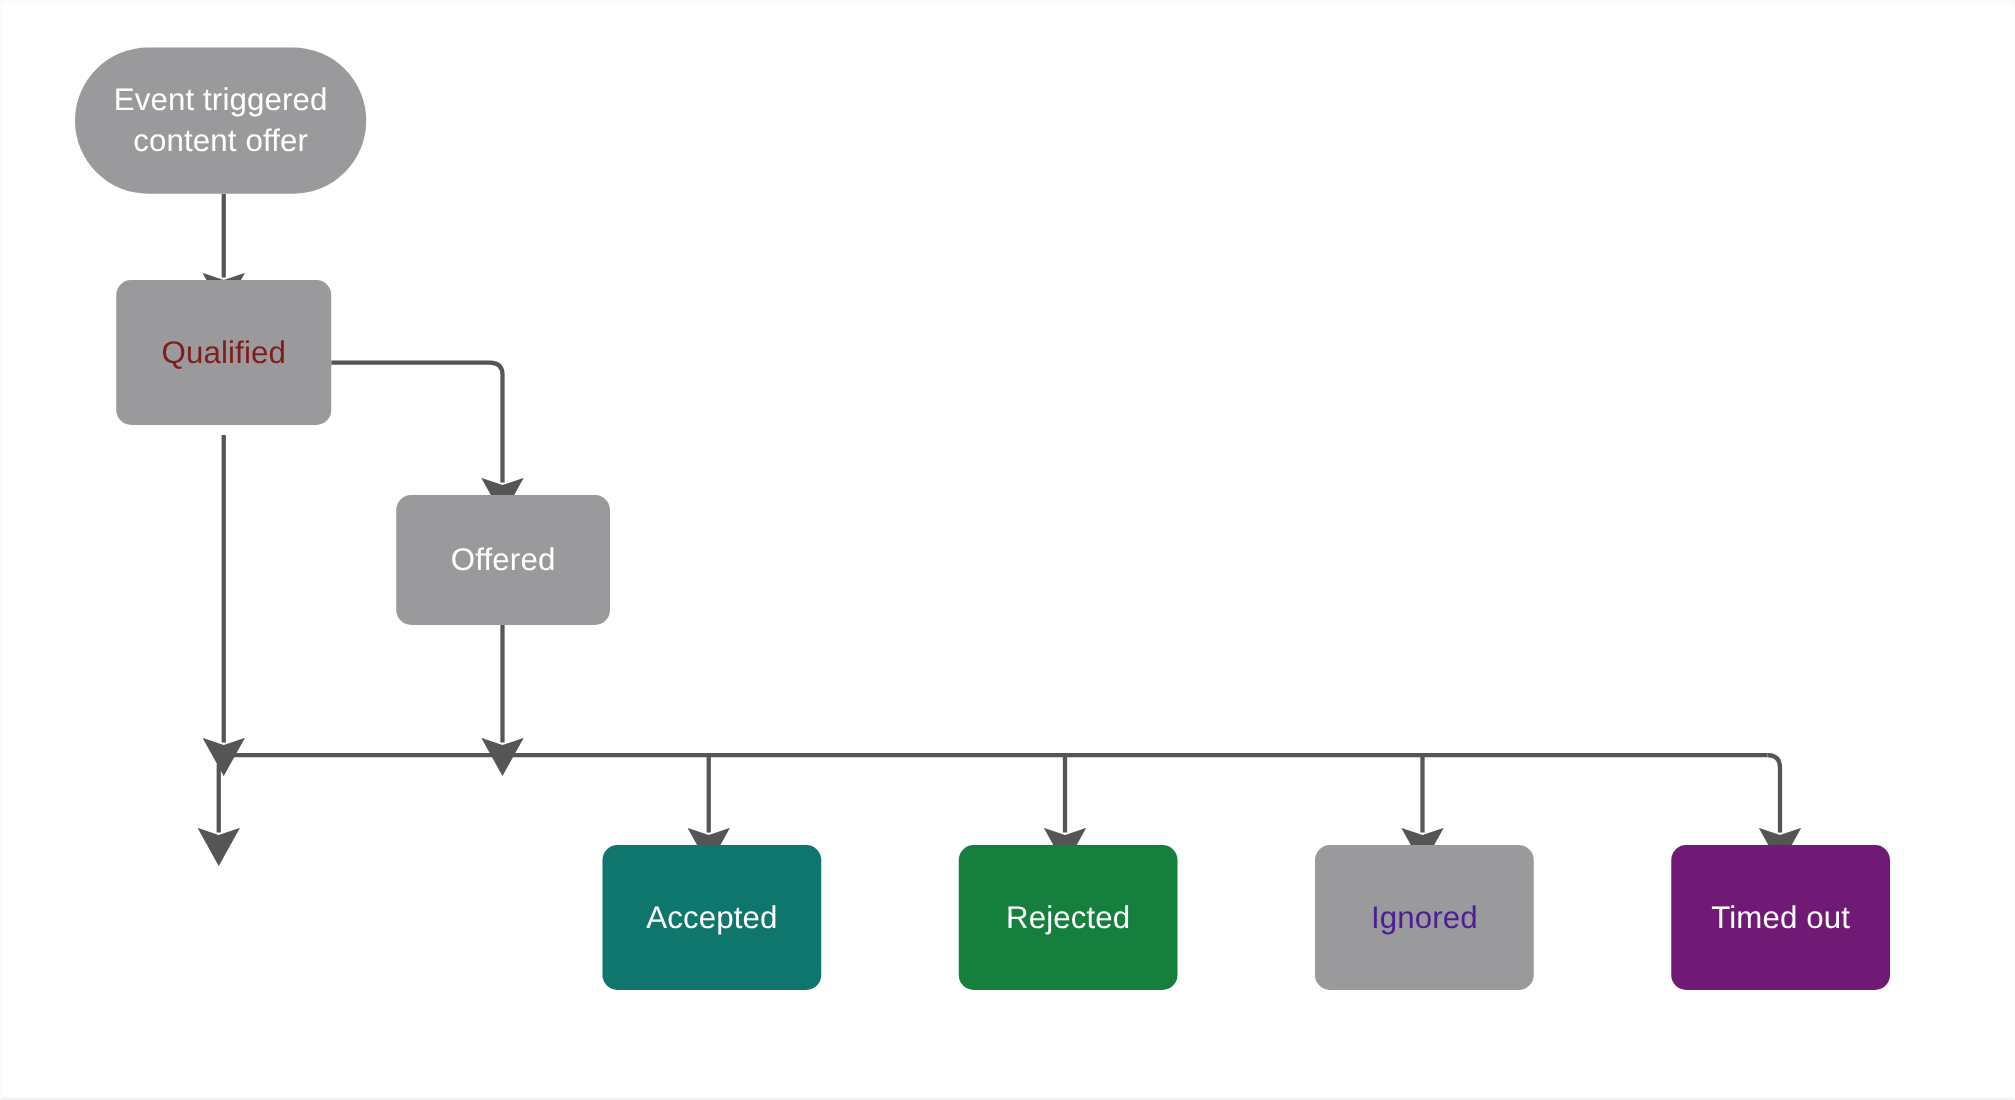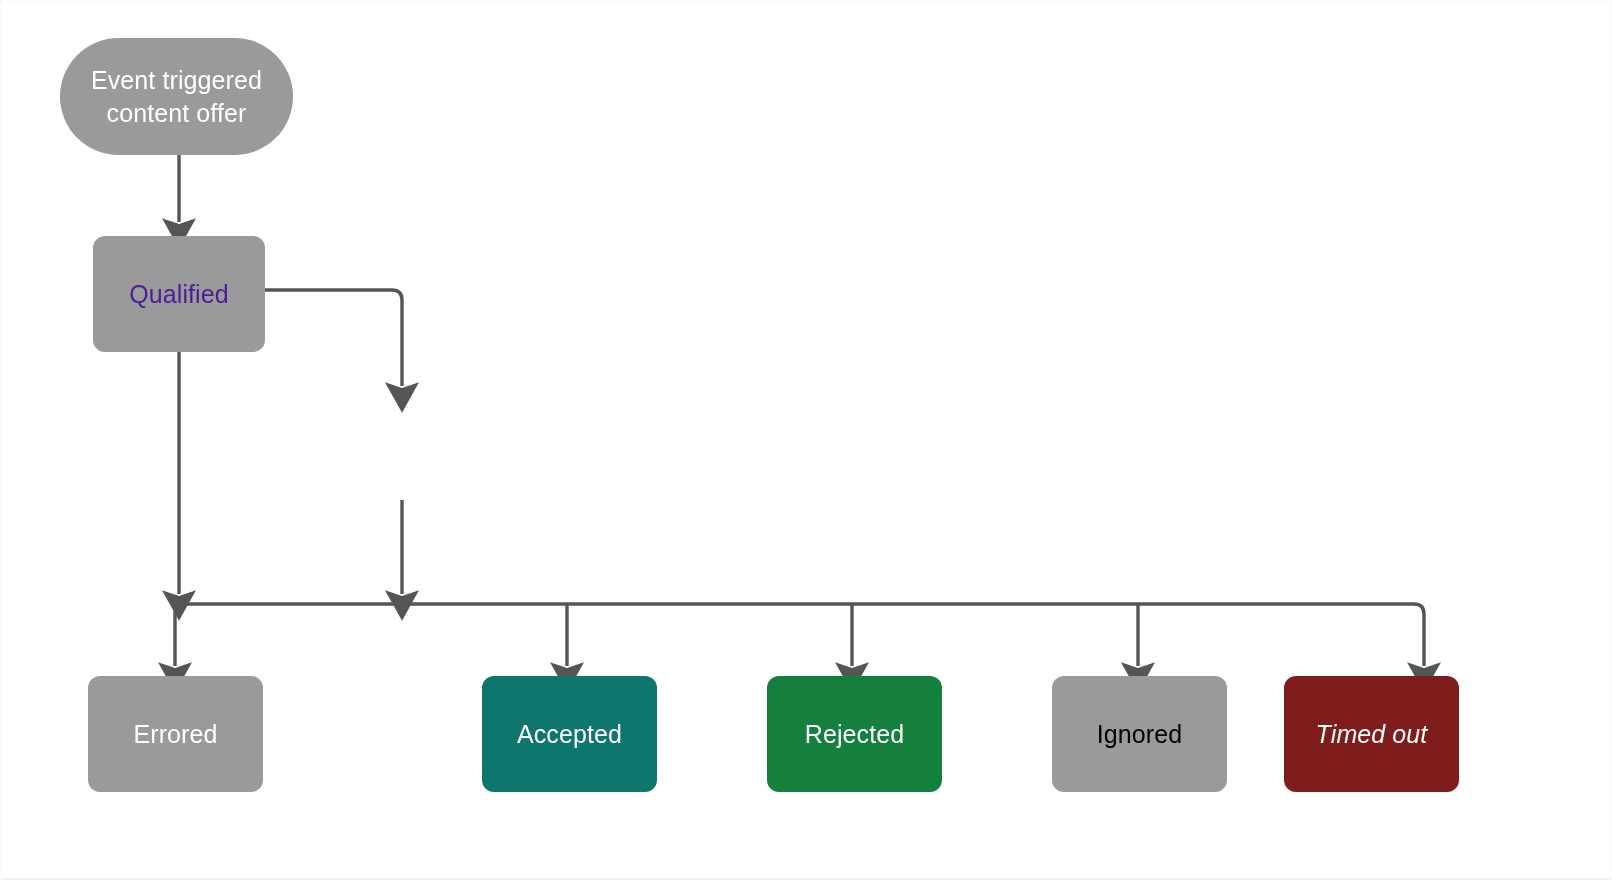--- a/index.html
+++ b/index.html
@@ -96,39 +96,39 @@
 
       <path d="M 1414 604 Q 1424 604 1424 614 L 1424 666" marker-end="url(#arrowhead)"></path>
     </g>
   </svg>
 
   <div class="node stadium" id="node-event" style="left: 60px; top: 38px; width: 233px; height: 117px; background: rgb(154, 154, 156); color: rgb(255, 255, 255);">
     <span class="node-label">Event triggered
 content offer</span>
   </div>
 
-  <div class="node" id="node-qualified" style="left: 93px; top: 236px; width: 172px; height: 116px; background: rgb(154, 154, 156); color: #4c1d95; text-align: right;">
+  <div class="node" id="node-qualified" style="left: 93px; top: 224px; width: 172px; height: 116px; background: rgb(154, 154, 156); color: #7f1d1d; text-align: right;">
     <span class="node-label">Qualified</span>
   </div>
 
+  <div class="node" id="node-offered" style="left: 317px; top: 396px; width: 171px; height: 104px; background: rgb(154, 154, 156); color: rgb(255, 255, 255);">
+    <span class="node-label">Offered</span>
+  </div>
 
-  <div class="node" id="node-errored" style="left: 88px; top: 676px; width: 175px; height: 116px; background: rgb(154, 154, 156); color: rgb(255, 255, 255);">
-    <span class="node-label">Errored</span>
-  </div>
 
   <div class="node" id="node-accepted" style="left: 482px; top: 676px; width: 175px; height: 116px; background: #0f766e; color: rgb(255, 255, 255);">
     <span class="node-label">Accepted</span>
   </div>
 
   <div class="node" id="node-rejected" style="left: 767px; top: 676px; width: 175px; height: 116px; background: #15803d; color: rgb(255, 255, 255);">
     <span class="node-label">Rejected</span>
   </div>
 
-  <div class="node" id="node-ignored" style="left: 1052px; top: 676px; width: 175px; height: 116px; background: rgb(154, 154, 156); color: #000000;">
+  <div class="node" id="node-ignored" style="left: 1052px; top: 676px; width: 175px; height: 116px; background: rgb(154, 154, 156); color: #4c1d95;">
     <span class="node-label">Ignored</span>
   </div>
 
-  <div class="node" id="node-timed-out" style="left: 1284px; top: 676px; width: 175px; height: 116px; background: #7f1d1d; color: rgb(255, 255, 255); font-style: italic;">
+  <div class="node" id="node-timed-out" style="left: 1337px; top: 676px; width: 175px; height: 116px; background: #701a75; color: rgb(255, 255, 255);">
     <span class="node-label">Timed out</span>
   </div>
 
   <div id="edge-frame"></div>
 </div>
 
 </body></html>

